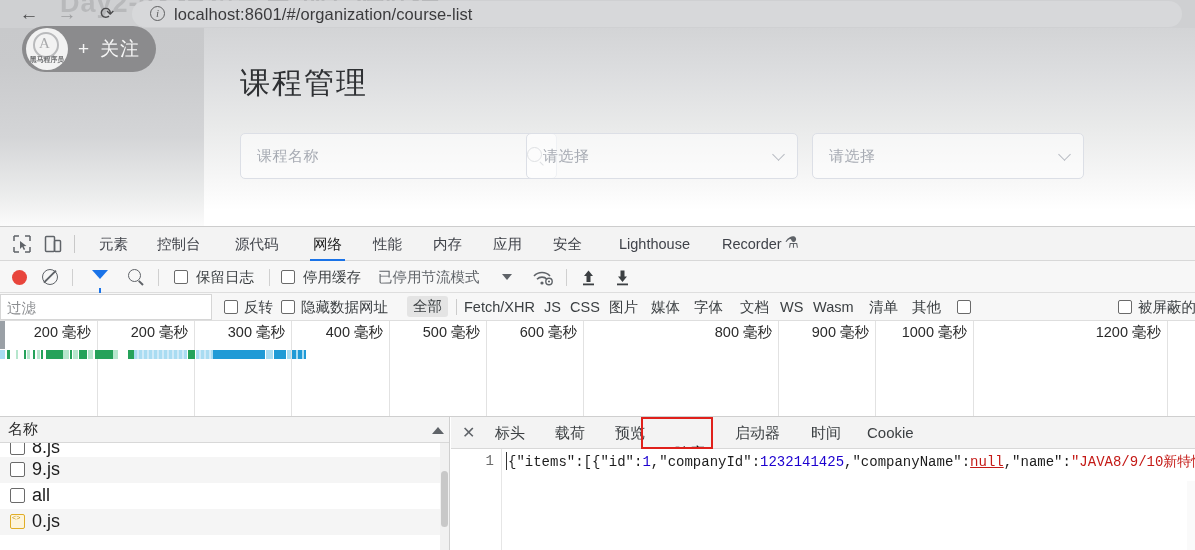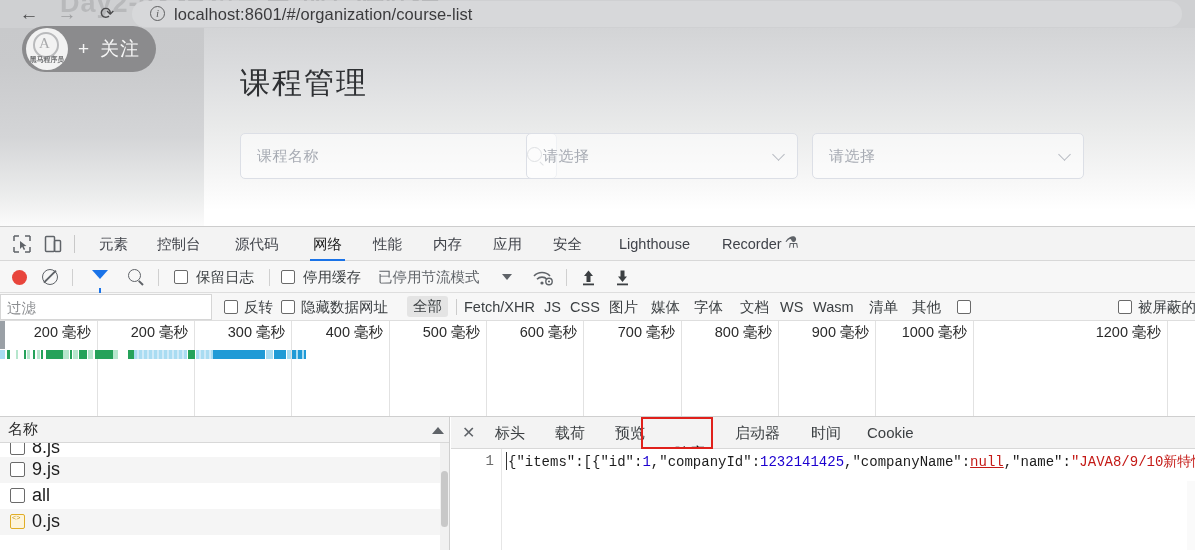--- a/index.html
+++ b/index.html
@@ -569,23 +569,20 @@
       </div>
     <div class="tl-tick" style="left:292px;width:98px">
         <span class="tl-tick-label">400 毫秒</span>
       </div>
     <div class="tl-tick" style="left:390px;width:97px">
         <span class="tl-tick-label">500 毫秒</span>
       </div>
     <div class="tl-tick" style="left:487px;width:97px">
         <span class="tl-tick-label">600 毫秒</span>
       </div>
-    <div class="tl-tick" style="left:584px;width:98px">
-        <span class="tl-tick-label">700 毫秒</span>
-      </div>
     <div class="tl-tick" style="left:682px;width:97px">
         <span class="tl-tick-label">800 毫秒</span>
       </div>
     <div class="tl-tick" style="left:779px;width:97px">
         <span class="tl-tick-label">900 毫秒</span>
       </div>
     <div class="tl-tick" style="left:876px;width:98px">
         <span class="tl-tick-label">1000 毫秒</span>
       </div>
     <div class="tl-tick" style="left:1071px;width:97px">

